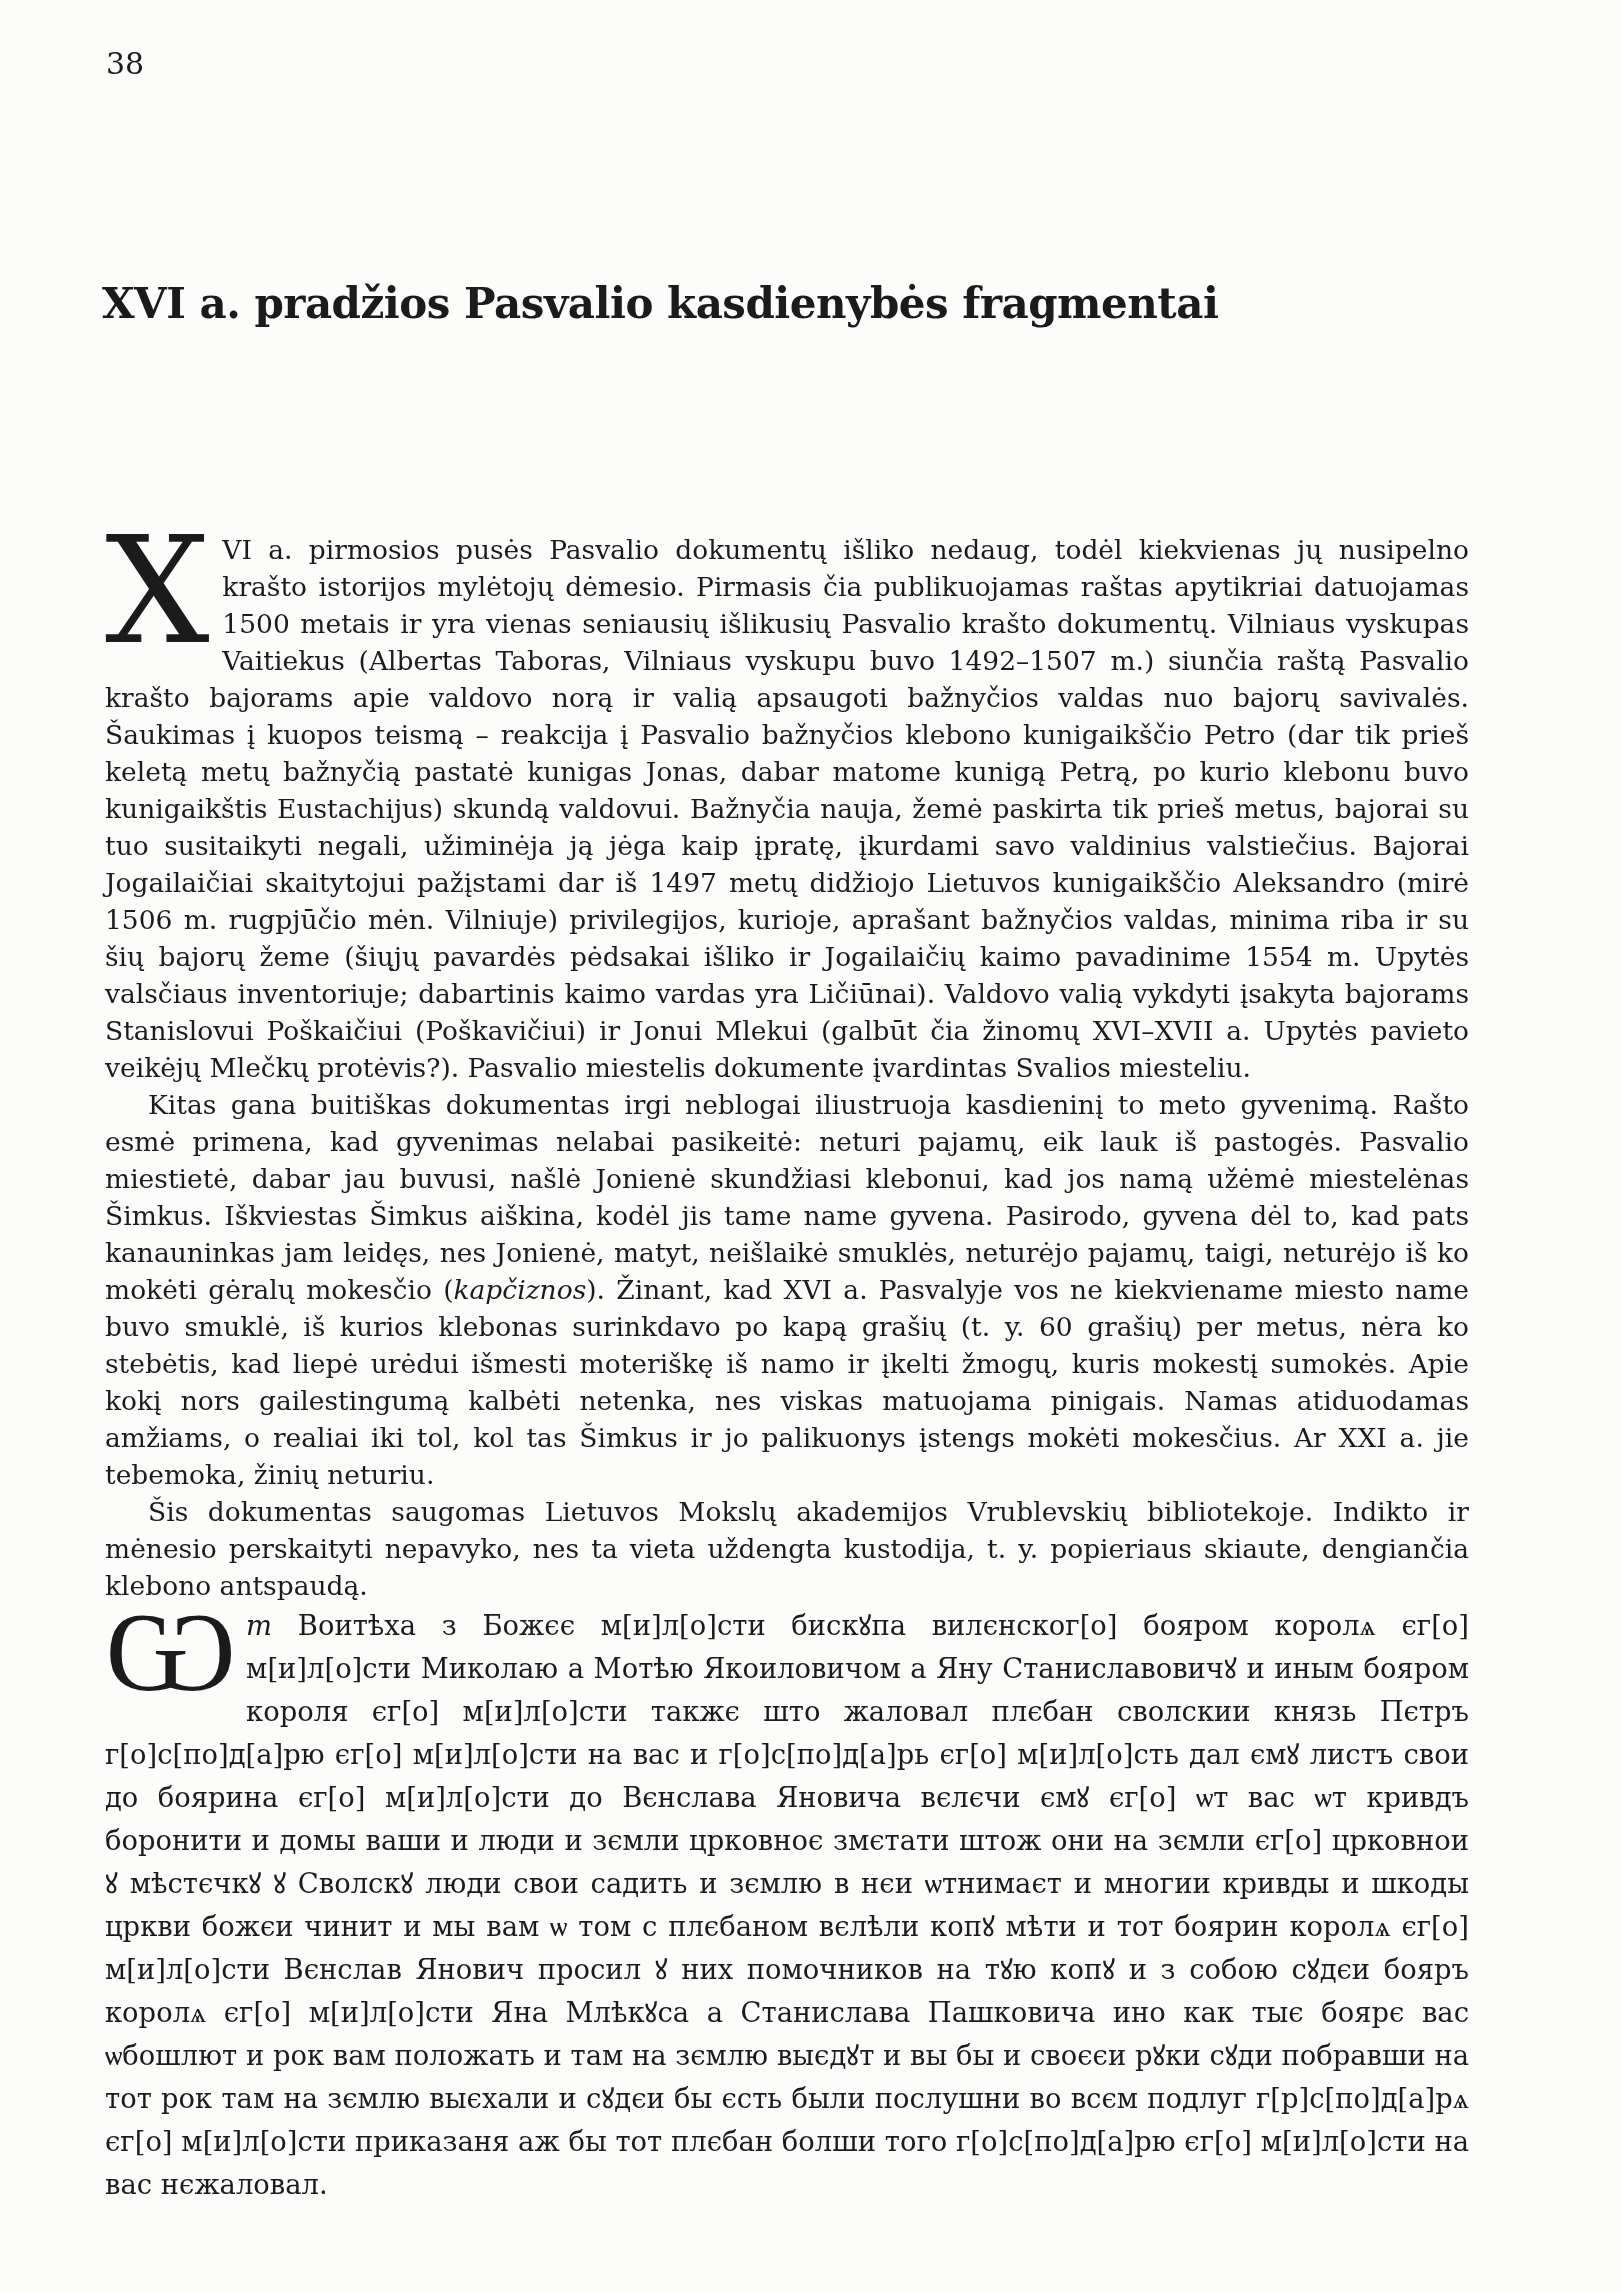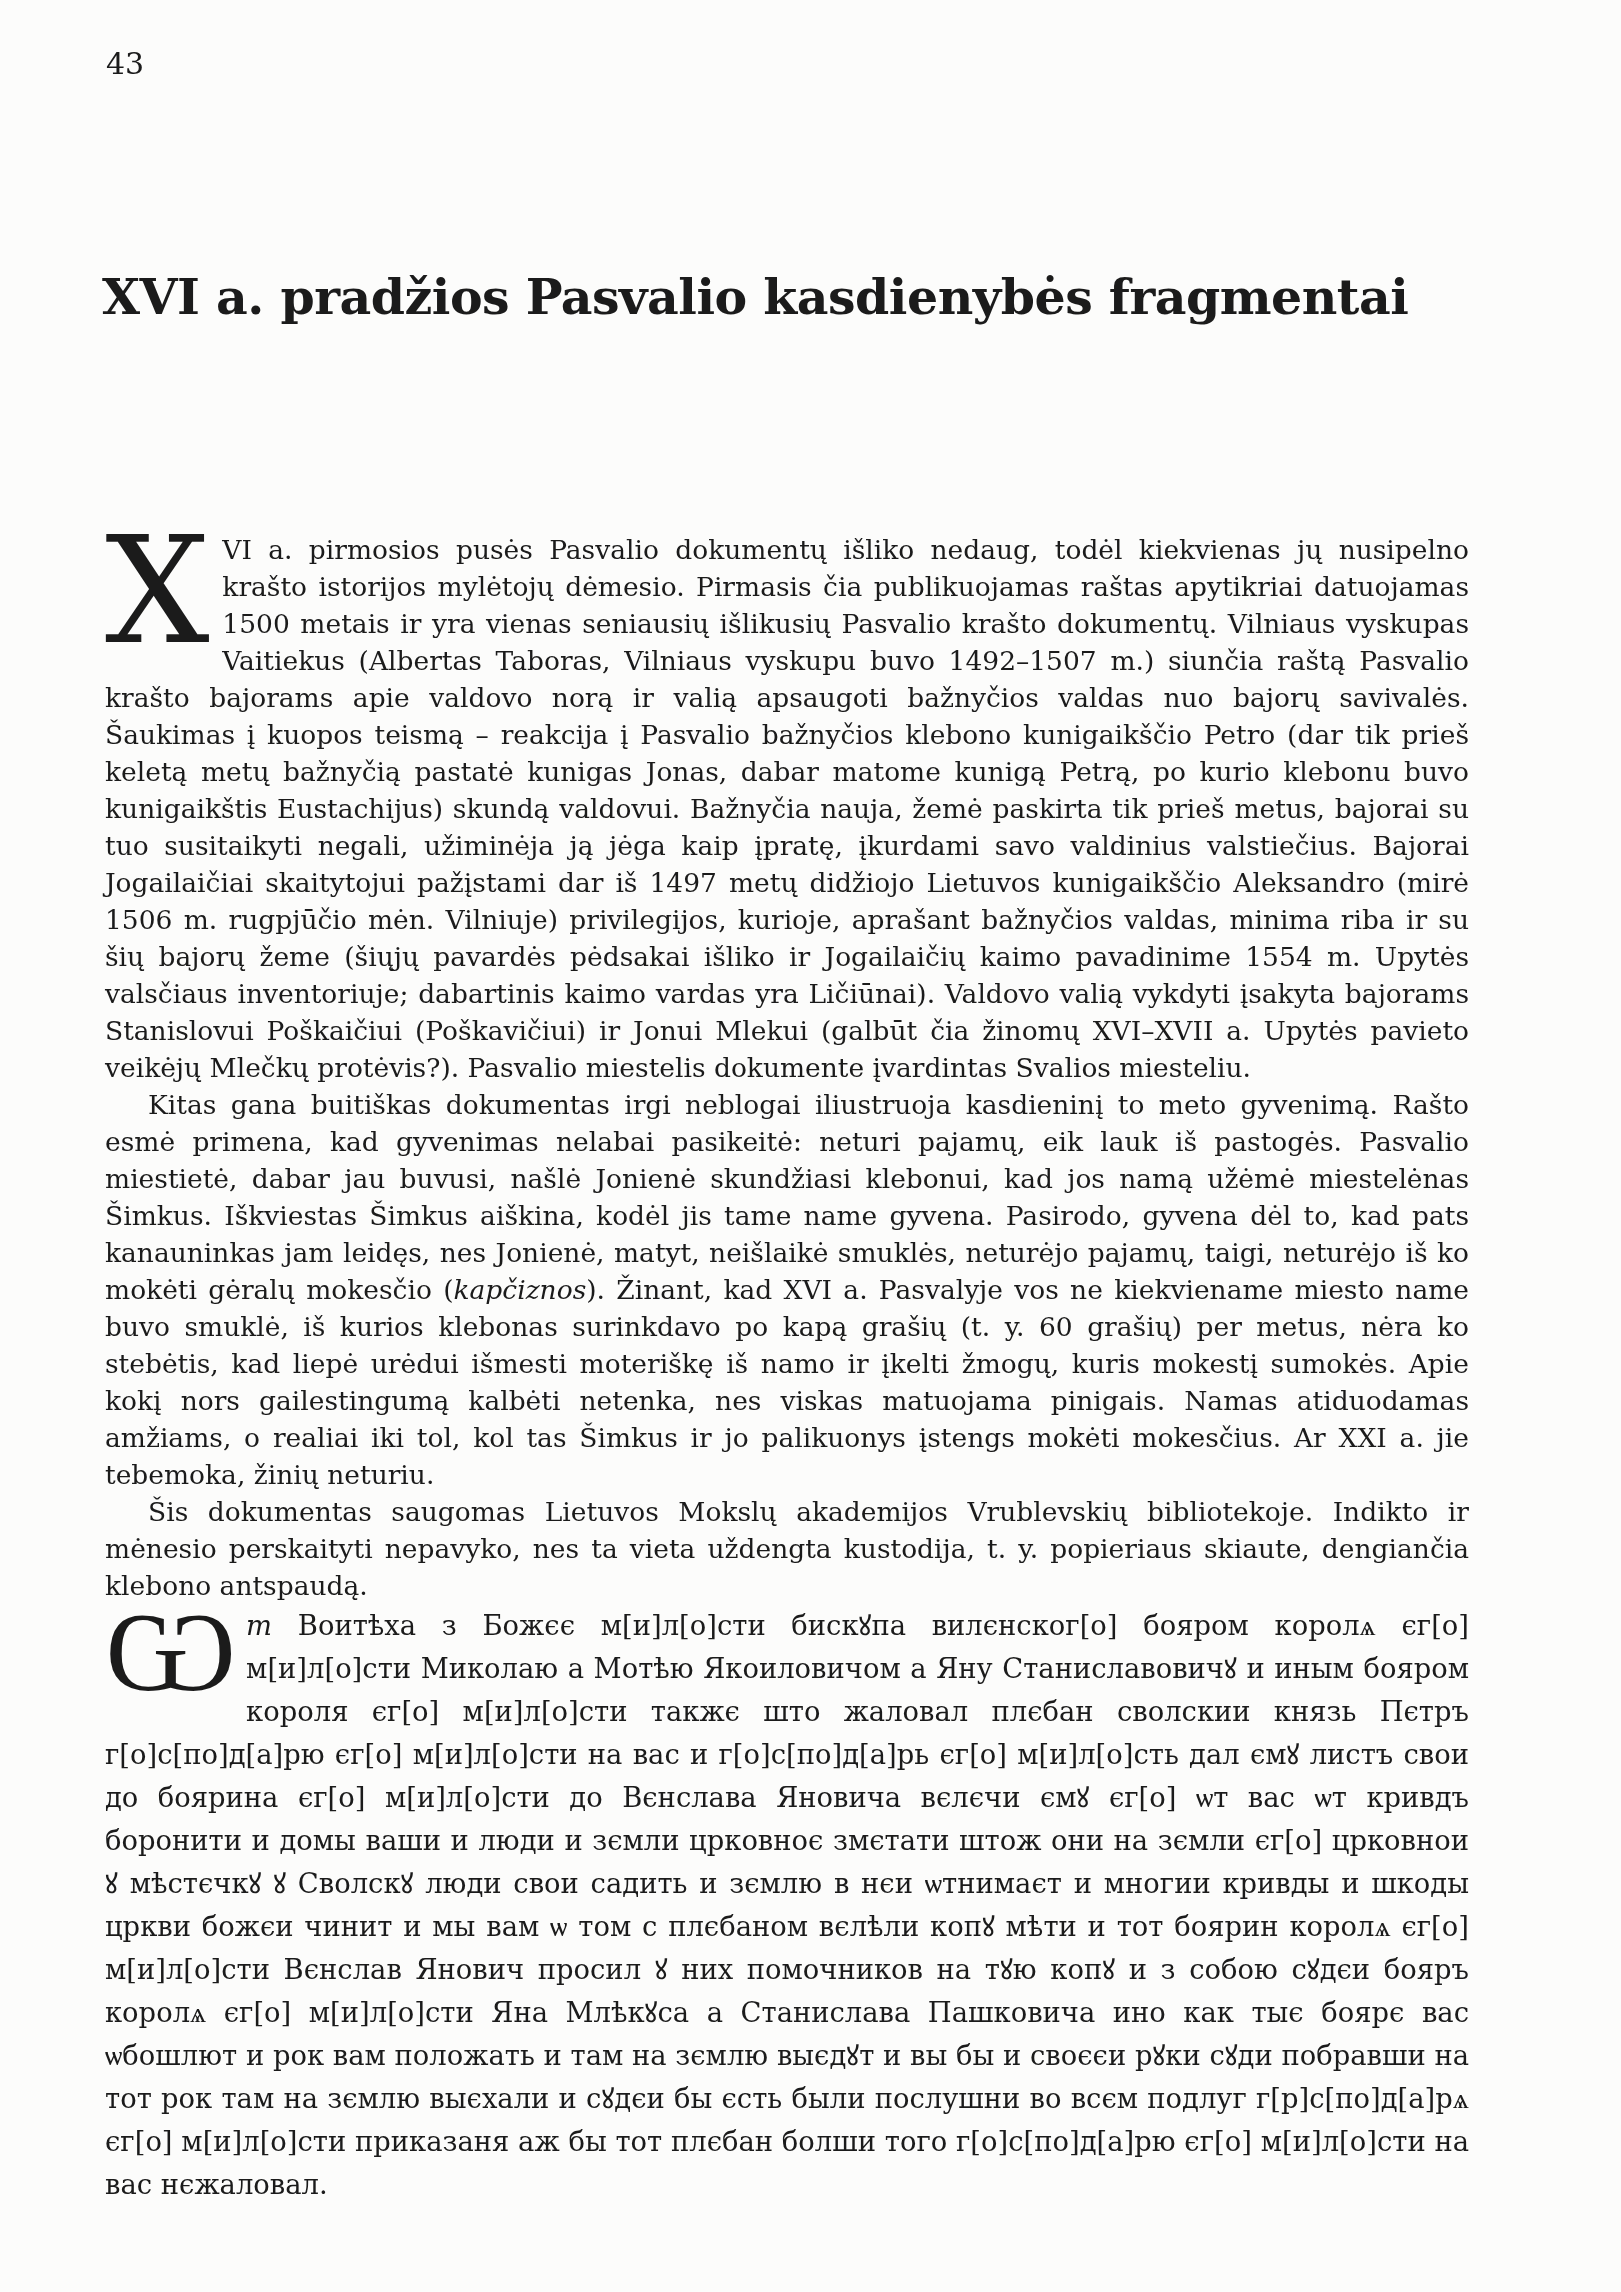--- a/index.html
+++ b/index.html
@@ -16,24 +16,24 @@
   .page-number {
     position: absolute;
     left: 106px;
     top: 49px;
     font-size: 30px;
     line-height: 1;
   }
   .title {
     position: absolute;
     left: 102px;
-    top: 251px;
+    top: 257px;
     width: 1313px;
     margin: 0;
-    font-size: 49px;
+    font-size: 42px;
     line-height: 93px;
     font-weight: bold;
     letter-spacing: -0.5px;
   }
   .body-column {
     position: absolute;
     left: 105px;
     top: 531px;
     width: 1364px;
     font-size: 26.5px;
@@ -67,21 +67,21 @@
     line-height: 82px;
     margin: 5.9px 9.8px 0 0;
   }
   .charter-italic { font-style: italic; }
 </style>
 </head>
 <body>
 
 <div class="page">
 
-  <div class="page-number">43</div>
+  <div class="page-number">38</div>
 
   <h1 class="title">XVI a. pradžios Pasvalio kasdienybės fragmentai</h1>
 
   <div class="body-column">
 
     <p class="para"><span class="dropcap dropcap-x">X</span><span>VI a. pirmosios pusės Pasvalio dokumentų išliko nedaug, todėl kiekvienas jų nusipelno krašto istorijos mylėtojų dėmesio. Pirmasis čia publikuojamas raštas apytikriai datuojamas 1500 metais ir yra vienas seniausių išlikusių Pasvalio krašto dokumentų. Vilniaus vyskupas Vaitiekus (Albertas Taboras, Vilniaus vyskupu buvo 1492–1507 m.) siunčia raštą Pasvalio krašto bajorams apie valdovo norą ir valią apsaugoti bažnyčios valdas nuo bajorų savivalės. Šaukimas į kuopos teismą – reakcija į Pasvalio bažnyčios klebono kunigaikščio Petro (dar tik prieš keletą metų bažnyčią pastatė kunigas Jonas, dabar matome kunigą Petrą, po kurio klebonu buvo kunigaikštis Eustachijus) skundą valdovui. Bažnyčia nauja, žemė paskirta tik prieš metus, bajorai su tuo susitaikyti negali, užiminėja ją jėga kaip įpratę, įkurdami savo valdinius valstiečius. Bajorai Jogailaičiai skaitytojui pažįstami dar iš 1497 metų didžiojo Lietuvos kunigaikščio Aleksandro (mirė 1506 m. rugpjūčio mėn. Vilniuje) privilegijos, kurioje, aprašant bažnyčios valdas, minima riba ir su šių bajorų žeme (šiųjų pavardės pėdsakai išliko ir Jogailaičių kaimo pavadinime 1554 m. Upytės valsčiaus inventoriuje; dabartinis kaimo vardas yra Ličiūnai). Valdovo valią vykdyti įsakyta bajorams Stanislovui Poškaičiui (Poškavičiui) ir Jonui Mlekui (galbūt čia žinomų XVI–XVII a. Upytės pavieto veikėjų Mlečkų protėvis?). Pasvalio miestelis dokumente įvardintas Svalios miesteliu.</span></p>
 
 
     <p class="para indent"><span>Kitas gana buitiškas dokumentas irgi neblogai iliustruoja kasdieninį to meto gyvenimą. Rašto esmė primena, kad gyvenimas nelabai pasikeitė: neturi pajamų, eik lauk iš pastogės. Pasvalio miestietė, dabar jau buvusi, našlė Jonienė skundžiasi klebonui, kad jos namą užėmė miestelėnas Šimkus. Iškviestas Šimkus aiškina, kodėl jis tame name gyvena. Pasirodo, gyvena dėl to, kad pats kanauninkas jam leidęs, nes Jonienė, matyt, neišlaikė smuklės, neturėjo pajamų, taigi, neturėjo iš ko mokėti gėralų mokesčio (</span><i>kapčiznos</i><span>). Žinant, kad XVI a. Pasvalyje vos ne kiekviename miesto name buvo smuklė, iš kurios klebonas surinkdavo po kapą grašių (t. y. 60 grašių) per metus, nėra ko stebėtis, kad liepė urėdui išmesti moteriškę iš namo ir įkelti žmogų, kuris mokestį sumokės. Apie kokį nors gailestingumą kalbėti netenka, nes viskas matuojama pinigais. Namas atiduodamas amžiams, o realiai iki tol, kol tas Šimkus ir jo palikuonys įstengs mokėti mokesčius. Ar XXI a. jie tebemoka, žinių neturiu.</span></p>
 

